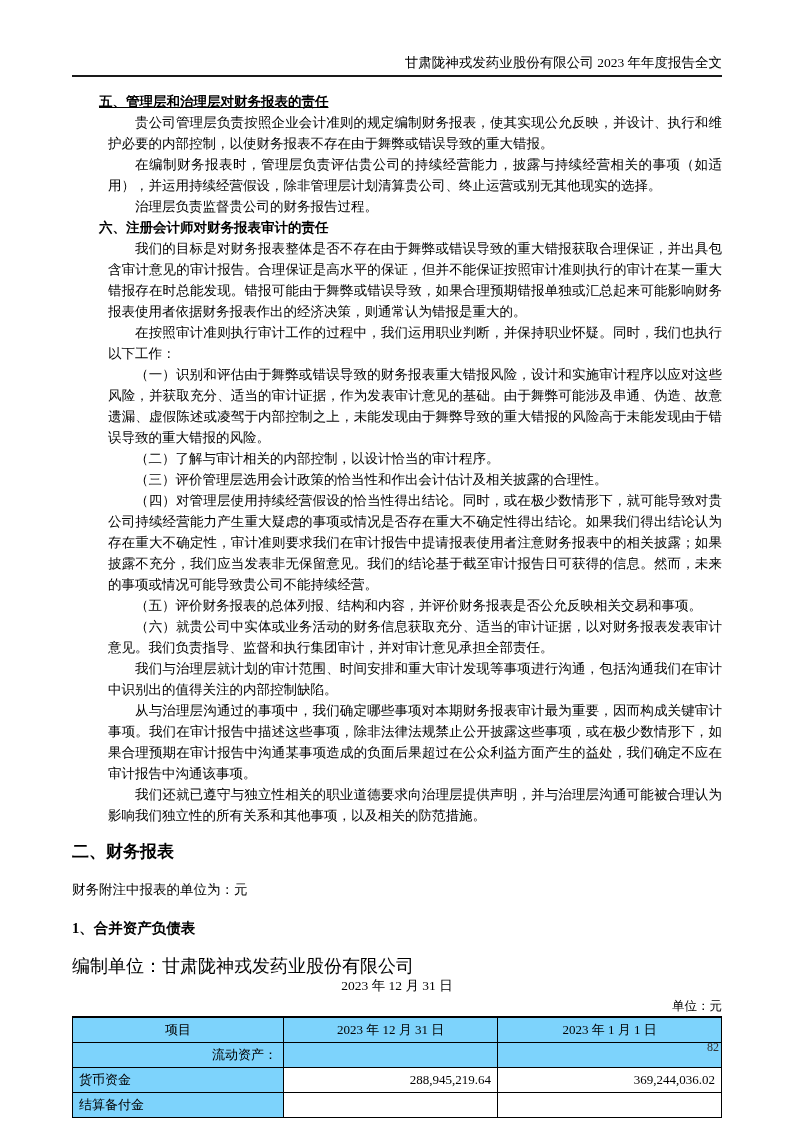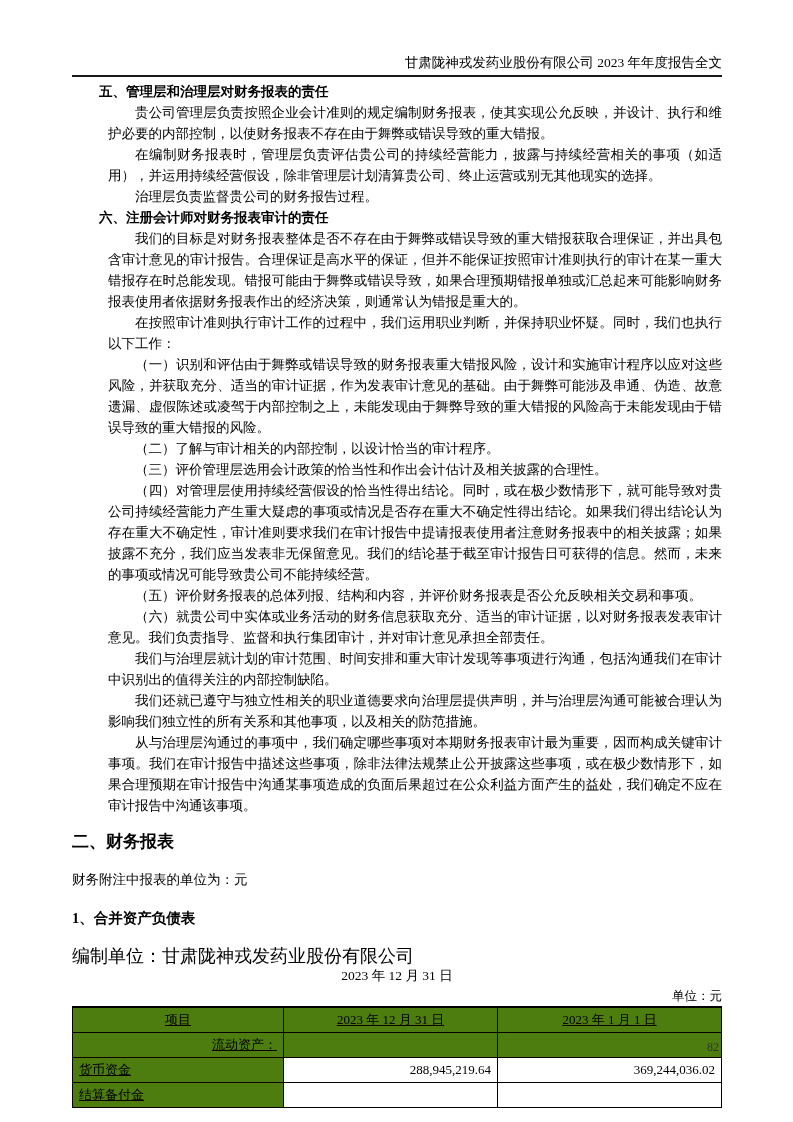--- a/index.html
+++ b/index.html
@@ -24,21 +24,21 @@
     line-height: 17px;
     padding-bottom: 4px;
     border-bottom: 2px solid #1a1a1a;
   }
   .h-sub {
     font-size: 13.5px;
     font-weight: bold;
     line-height: 21px;
     text-indent: 2em;
   }
-  .h-sub.first { margin-top: 4px; }
+  .h-sub.first { margin-top: 14px; text-decoration: underline; }
   p.body {
     font-size: 13.5px;
     line-height: 21px;
     text-indent: 2em;
     text-align: justify;
     margin-left: 36px;
   }
   .h-major {
     margin-top: 14px;
     font-size: 17px;
@@ -86,21 +86,21 @@
   table.bs col.c3 { width: 34.5%; }
   table.bs th, table.bs td {
     border: 1px solid #000;
     height: 25px;
     padding: 0 6px;
     font-weight: normal;
     vertical-align: middle;
     overflow: hidden;
     white-space: nowrap;
   }
-  .gray { background: #4d7c0f; text-decoration: underline; }
+  .gray { background: #7dd3fc; }
   td.item-section { text-align: right; }
   td.item-data { text-align: left; padding-left: 24px; }
   th.hdr { text-align: center; }
   td.val { text-align: right; }
   .page-number {
     position: absolute;
     top: 1040px;
     right: 74px;
     font-size: 12px;
     line-height: 14px;
@@ -125,22 +125,22 @@
     <h3 class="h-sub">六、注册会计师对财务报表审计的责任</h3>
     <p class="body">我们的目标是对财务报表整体是否不存在由于舞弊或错误导致的重大错报获取合理保证，并出具包含审计意见的审计报告。合理保证是高水平的保证，但并不能保证按照审计准则执行的审计在某一重大错报存在时总能发现。错报可能由于舞弊或错误导致，如果合理预期错报单独或汇总起来可能影响财务报表使用者依据财务报表作出的经济决策，则通常认为错报是重大的。</p>
     <p class="body">在按照审计准则执行审计工作的过程中，我们运用职业判断，并保持职业怀疑。同时，我们也执行以下工作：</p>
     <p class="body">（一）识别和评估由于舞弊或错误导致的财务报表重大错报风险，设计和实施审计程序以应对这些风险，并获取充分、适当的审计证据，作为发表审计意见的基础。由于舞弊可能涉及串通、伪造、故意遗漏、虚假陈述或凌驾于内部控制之上，未能发现由于舞弊导致的重大错报的风险高于未能发现由于错误导致的重大错报的风险。</p>
     <p class="body">（二）了解与审计相关的内部控制，以设计恰当的审计程序。</p>
     <p class="body">（三）评价管理层选用会计政策的恰当性和作出会计估计及相关披露的合理性。</p>
     <p class="body">（四）对管理层使用持续经营假设的恰当性得出结论。同时，或在极少数情形下，就可能导致对贵公司持续经营能力产生重大疑虑的事项或情况是否存在重大不确定性得出结论。如果我们得出结论认为存在重大不确定性，审计准则要求我们在审计报告中提请报表使用者注意财务报表中的相关披露；如果披露不充分，我们应当发表非无保留意见。我们的结论基于截至审计报告日可获得的信息。然而，未来的事项或情况可能导致贵公司不能持续经营。</p>
     <p class="body">（五）评价财务报表的总体列报、结构和内容，并评价财务报表是否公允反映相关交易和事项。</p>
     <p class="body">（六）就贵公司中实体或业务活动的财务信息获取充分、适当的审计证据，以对财务报表发表审计意见。我们负责指导、监督和执行集团审计，并对审计意见承担全部责任。</p>
     <p class="body">我们与治理层就计划的审计范围、时间安排和重大审计发现等事项进行沟通，包括沟通我们在审计中识别出的值得关注的内部控制缺陷。</p>
+    <p class="body">从与治理层沟通过的事项中，我们确定哪些事项对本期财务报表审计最为重要，因而构成关键审计事项。我们在审计报告中描述这些事项，除非法律法规禁止公开披露这些事项，或在极少数情形下，如果合理预期在审计报告中沟通某事项造成的负面后果超过在公众利益方面产生的益处，我们确定不应在审计报告中沟通该事项。</p>
     <p class="body">我们还就已遵守与独立性相关的职业道德要求向治理层提供声明，并与治理层沟通可能被合理认为影响我们独立性的所有关系和其他事项，以及相关的防范措施。</p>
-    <p class="body">从与治理层沟通过的事项中，我们确定哪些事项对本期财务报表审计最为重要，因而构成关键审计事项。我们在审计报告中描述这些事项，除非法律法规禁止公开披露这些事项，或在极少数情形下，如果合理预期在审计报告中沟通某事项造成的负面后果超过在公众利益方面产生的益处，我们确定不应在审计报告中沟通该事项。</p>
 
     <h2 class="h-major">二、财务报表</h2>
     <p class="note-line">财务附注中报表的单位为：元</p>
 
     <h3 class="h-statement">1、合并资产负债表</h3>
     <p class="prepared-line">编制单位：甘肃陇神戎发药业股份有限公司</p>
     <div class="date-line">2023 年 12 月 31 日</div>
     <div class="unit-line">单位：元</div>
 
     <table class="bs">

